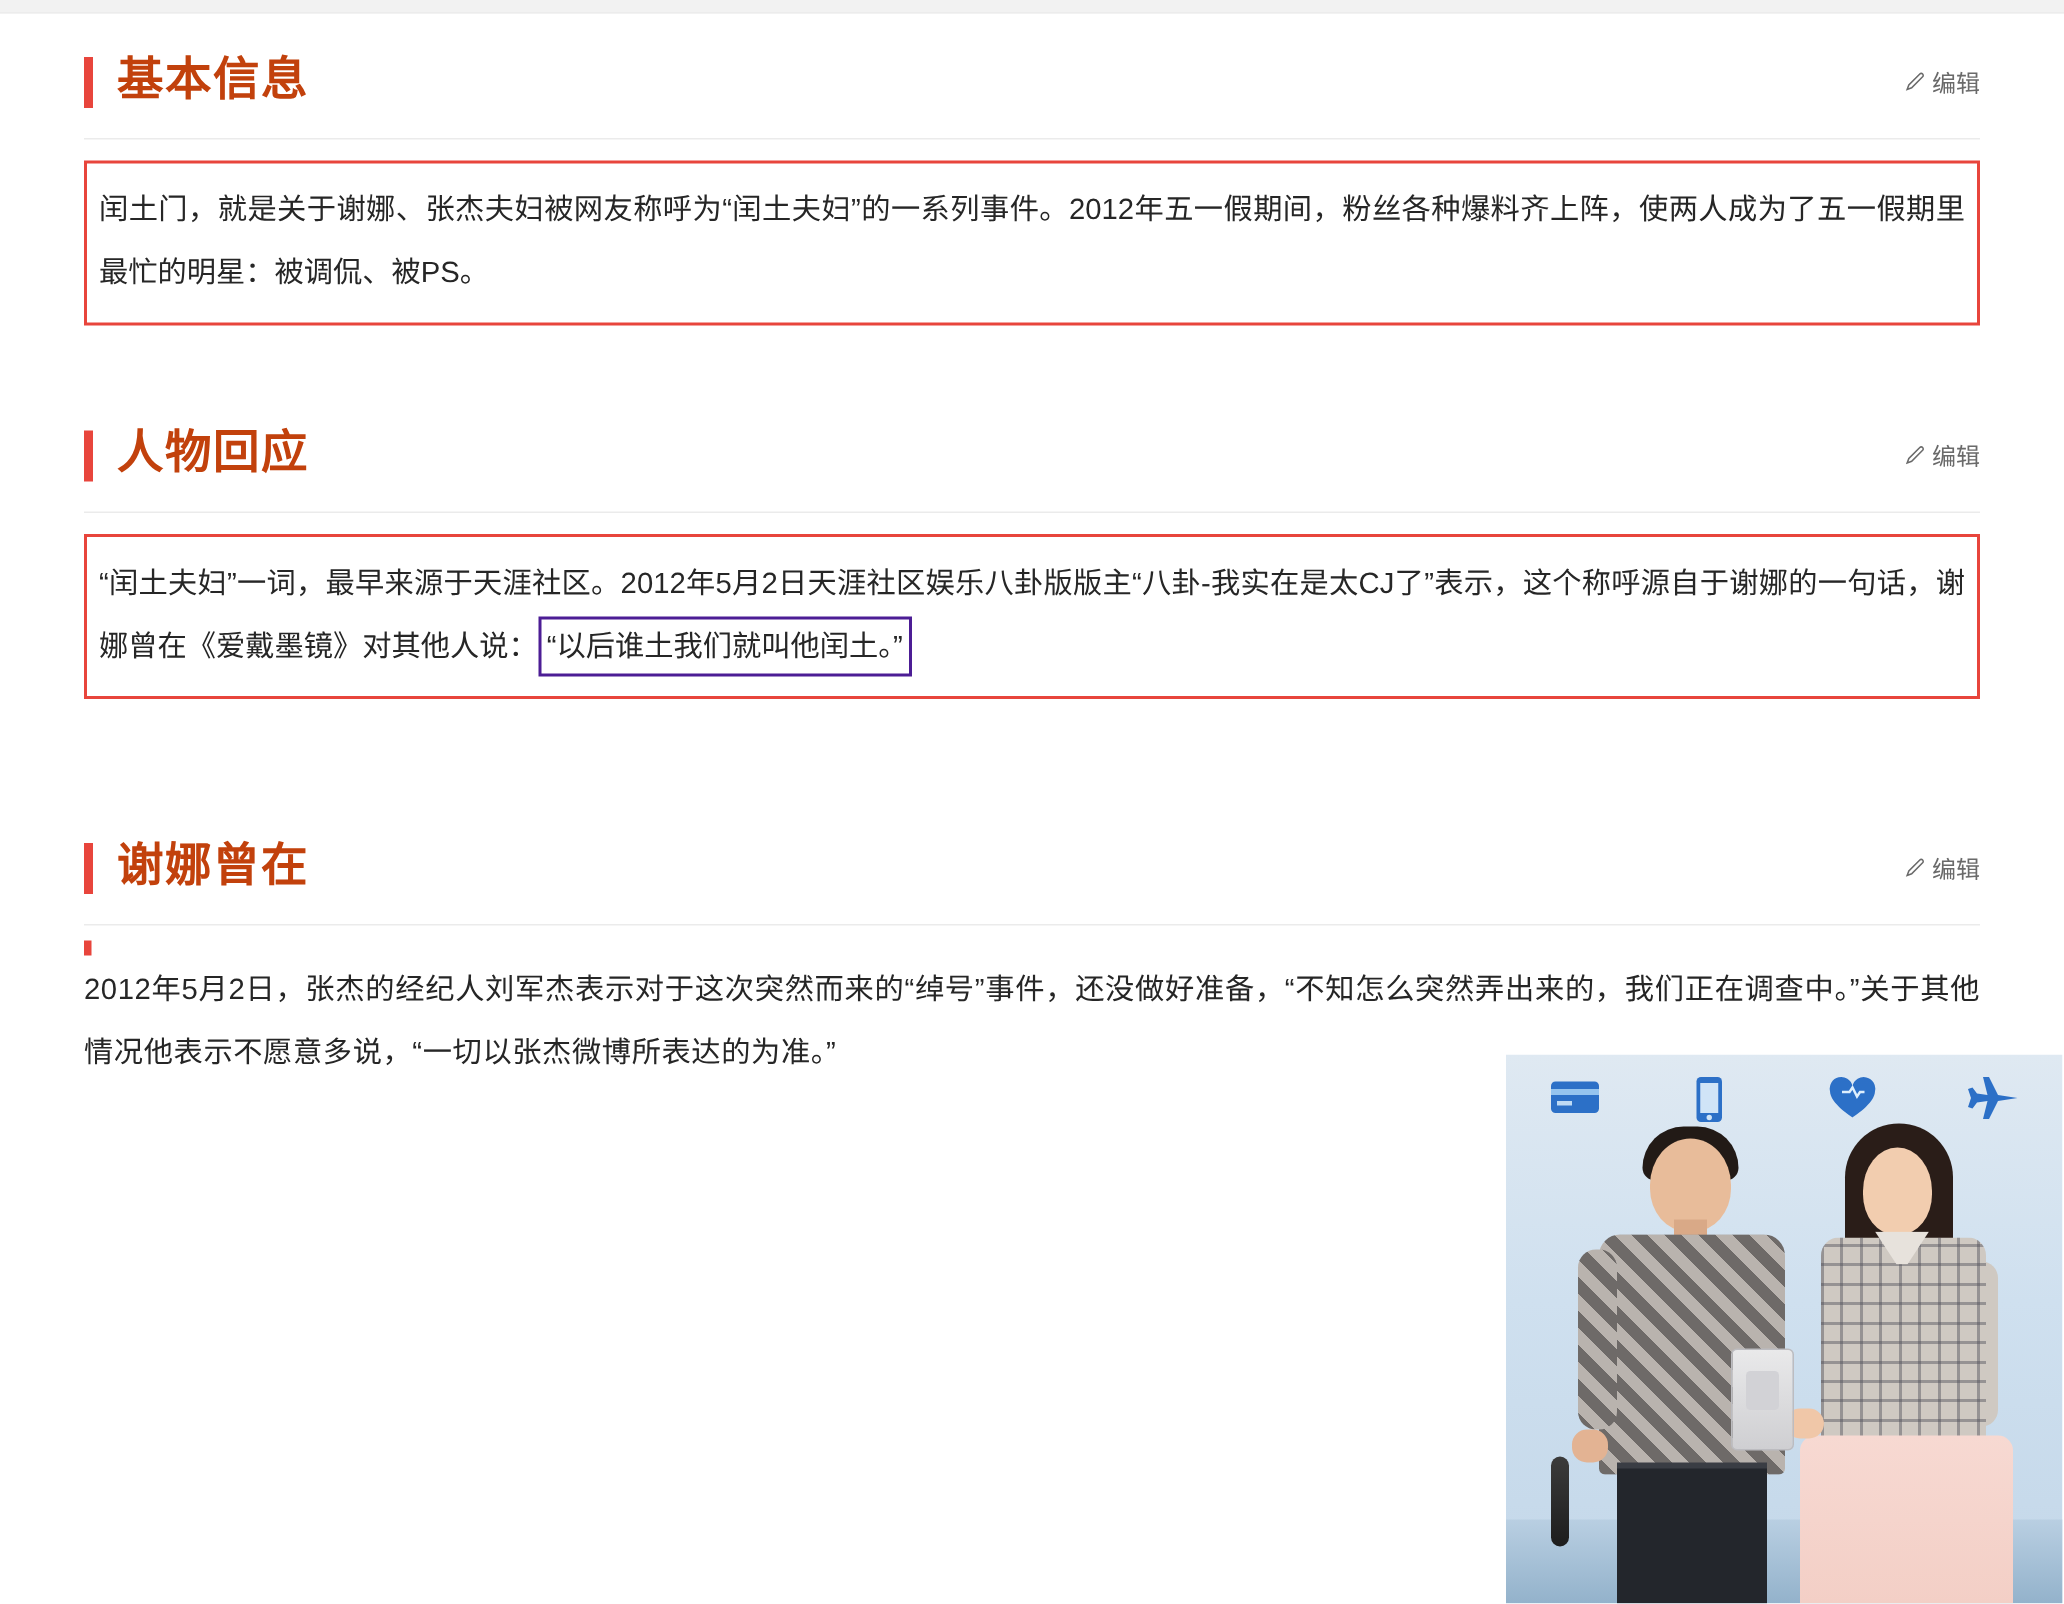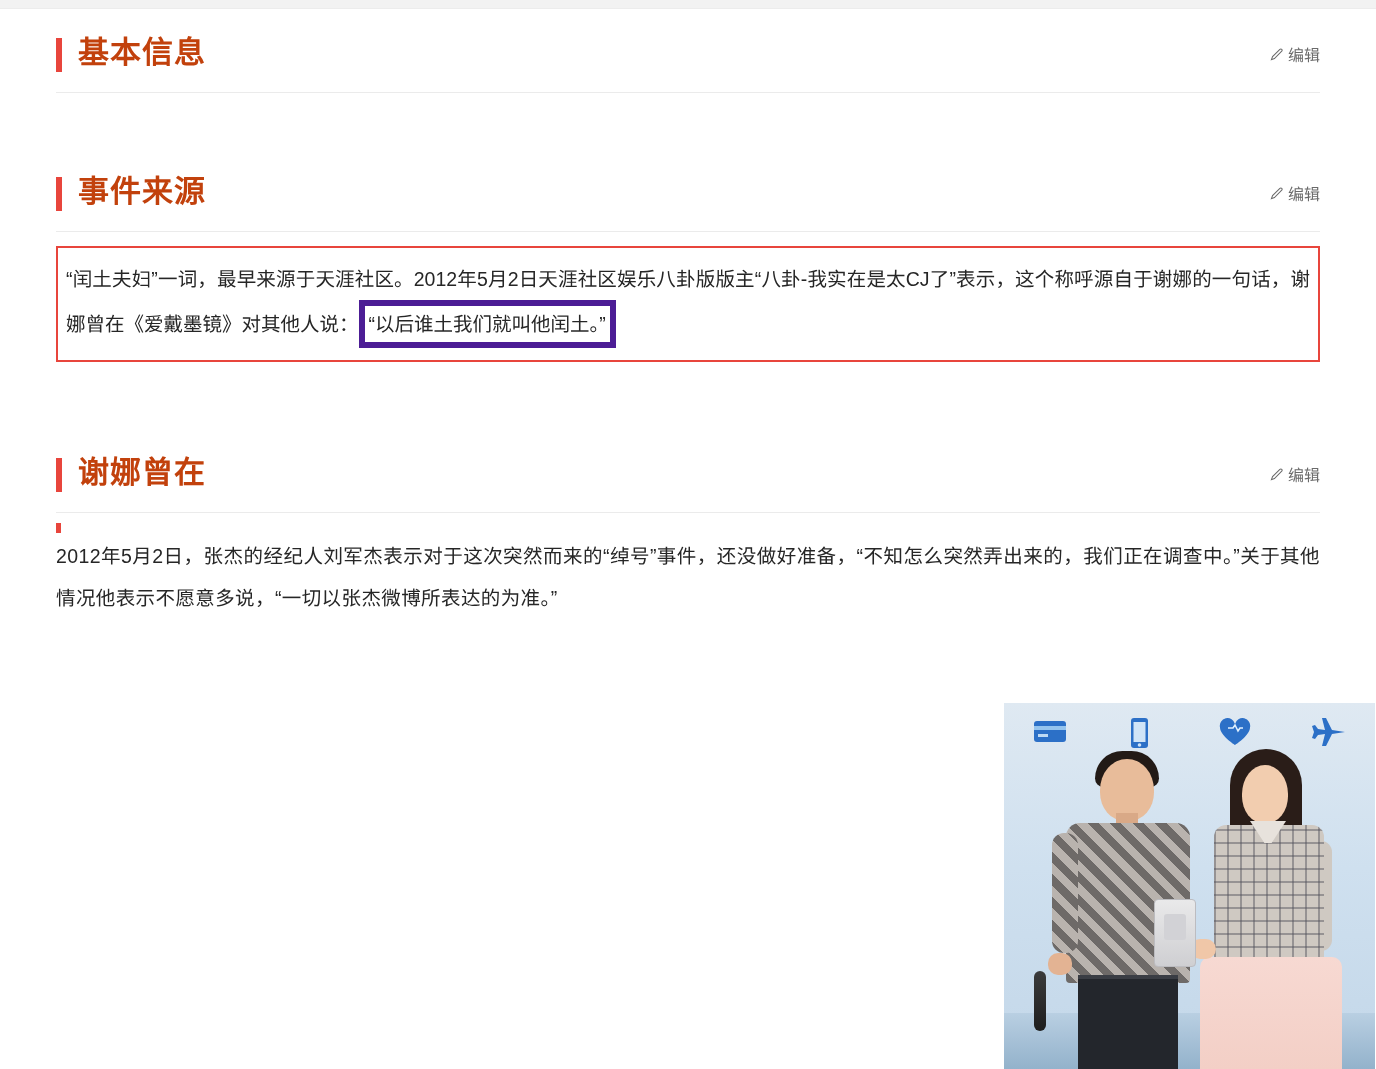--- a/index.html
+++ b/index.html
@@ -101,21 +101,21 @@
     margin: 0 56px;
     border: 2px solid #e8453c;
     padding: 10px 8px 12px 8px;
     font-size: 19.5px;
     line-height: 42px;
     color: #262626;
     text-align: justify;
   }
 
   .inline-box {
-    border: 6px solid #4c1d95;
+    border: 2px solid #4c1d95;
     padding: 2px 4px;
     display: inline-block;
     line-height: 32px;
   }
 
   .gap-s { height: 14px; }
   .gap-m { height: 26px; }
   .gap-l { height: 40px; }
 
   
@@ -286,26 +286,27 @@
           <svg width="15" height="15" viewBox="0 0 16 16">
             <path d="M11.6 1.4a1.4 1.4 0 0 1 2 2L5.8 11.2 2.6 12.4l1.2-3.2z" fill="none" stroke="#6a6a6a" stroke-width="1.1"></path>
           </svg>
         </span>
         <span>编辑</span>
       </div>
     </div>
     <div class="head-rule"></div>
 
     <div class="gap-s"></div>
+    <div class="block-box">闰土门，就是关于谢娜、张杰夫妇被网友称呼为“闰土夫妇”的一系列事件。2012年五一假期间，粉丝各种爆料齐上阵，使两人成为了五一假期里最忙的明星：被调侃、被PS。</div>
 
     <div class="gap-l"></div>
 
     <div class="section-head">
       <div class="bar"></div>
-      <div class="title">事件来源</div>
+      <div class="title">人物回应</div>
       <div class="edit-link">
         <span class="pencil">
           <svg width="15" height="15" viewBox="0 0 16 16">
             <path d="M11.6 1.4a1.4 1.4 0 0 1 2 2L5.8 11.2 2.6 12.4l1.2-3.2z" fill="none" stroke="#6a6a6a" stroke-width="1.1"></path>
           </svg>
         </span>
         <span>编辑</span>
       </div>
     </div>
     <div class="head-rule"></div>

